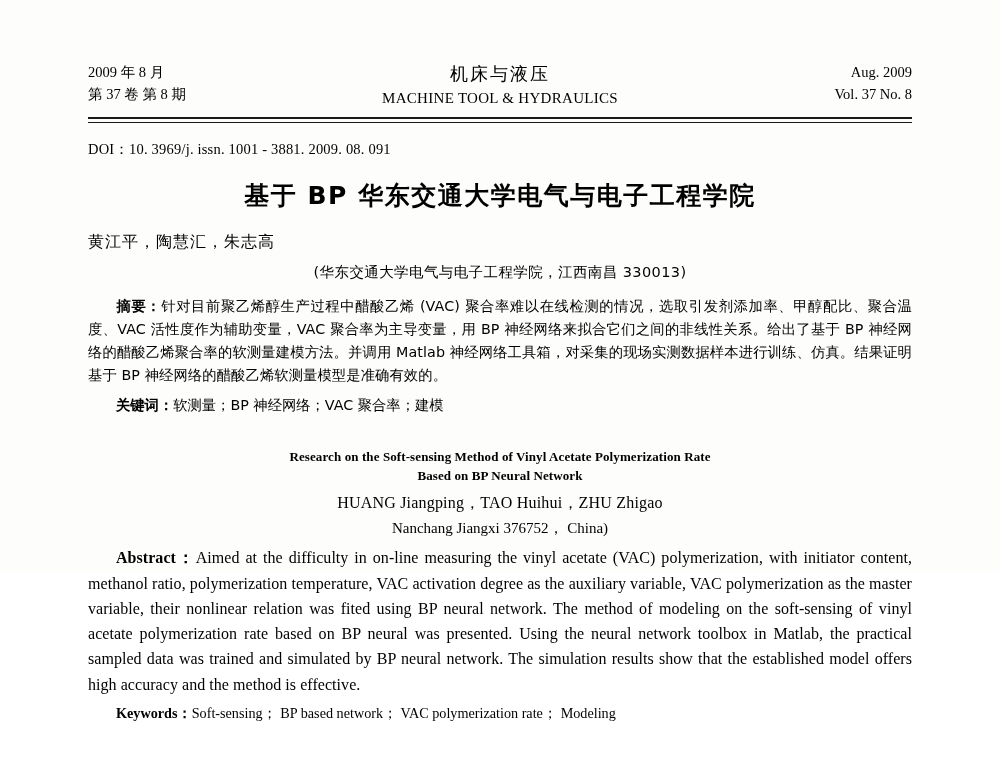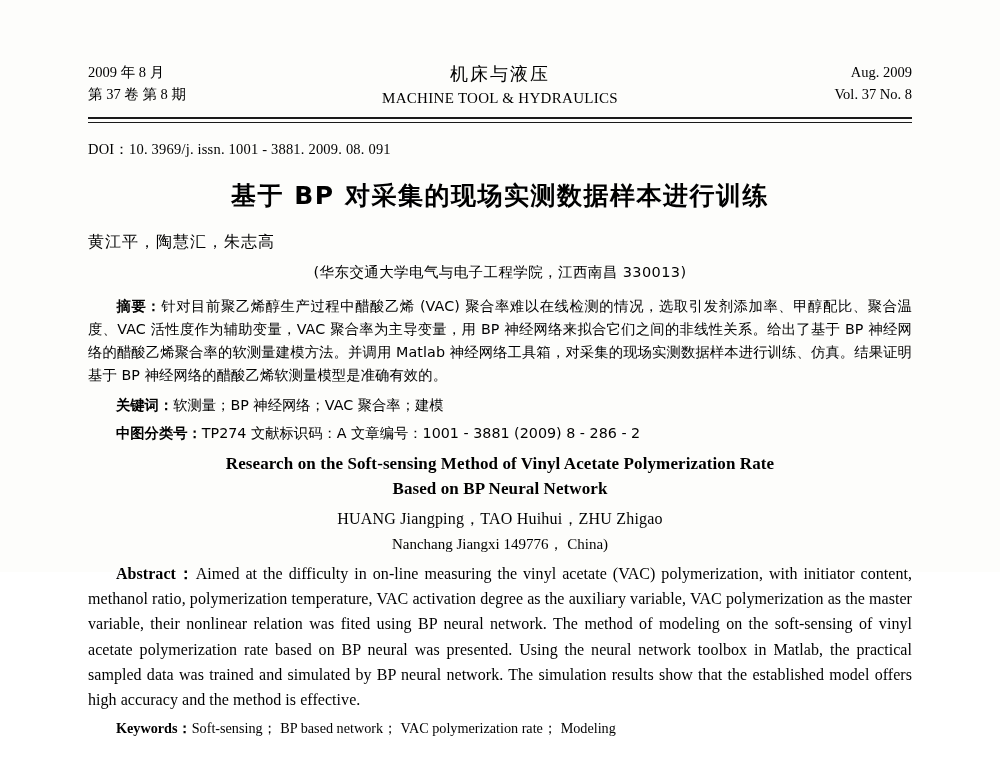--- a/index.html
+++ b/index.html
@@ -107,24 +107,24 @@
     font-size: 14.3px;
     font-family: "DejaVu Sans", sans-serif;
     line-height: 1.6;
   }
   .kw-cn .lead, .cls-cn .lead {
     font-weight: bold;
   }
 
   
   .title-en {
-    margin-top: 7px;
-    text-align: center;
-    font-weight: bold;
-    font-size: 17px;
+    margin-top: 32px;
+    text-align: center;
+    font-weight: bold;
+    font-size: 13px;
     line-height: 1.45;
     letter-spacing: 0.1px;
   }
   .authors-en {
     margin-top: 7px;
     text-align: center;
     font-size: 16px;
     letter-spacing: 0.2px;
   }
   .affil-en {
@@ -174,47 +174,44 @@
     <div class="side right">
       <div>Aug. 2009</div>
       <div>Vol. 37 No. 8</div>
     </div>
   </div>
 
   <div class="rule-double"></div>
 
   <div class="doi">DOI：10. 3969/j. issn. 1001 - 3881. 2009. 08. 091</div>
 
-  <div class="title-cn">基于 BP 对采集的现场实测数据样本进行训练</div>
+  <div class="title-cn">基于 BP 华东交通大学电气与电子工程学院</div>
 
   <div class="authors-cn">黄江平，陶慧汇，朱志高</div>
 
   <div class="affil-cn">(华东交通大学电气与电子工程学院，江西南昌 330013)</div>
 
   <div class="abs-cn">
     <span class="indent"></span><span class="lead">摘要：</span><span>针对目前聚乙烯醇生产过程中醋酸乙烯 (VAC) 聚合率难以在线检测的情况，选取引发剂添加率、甲醇配比、聚合温度、VAC 活性度作为辅助变量，VAC 聚合率为主导变量，用 BP 神经网络来拟合它们之间的非线性关系。给出了基于 BP 神经网络的醋酸乙烯聚合率的软测量建模方法。并调用 Matlab 神经网络工具箱，对采集的现场实测数据样本进行训练、仿真。结果证明基于 BP 神经网络的醋酸乙烯软测量模型是准确有效的。</span>
   </div>
 
   <div class="kw-cn">
     <span class="indent"></span><span class="lead">关键词：</span><span>软测量；BP 神经网络；VAC 聚合率；建模</span>
   </div>
 
-  <div class="cls-cn">
-    <span class="indent"></span><span class="lead">中图分类号：</span><span>TP274     文献标识码：A     文章编号：1001 - 3881 (2009) 8 - 286 - 2</span>
-  </div>
 
   <div class="title-en">
     <div>Research on the Soft-sensing Method of Vinyl Acetate Polymerization Rate</div>
     <div>Based on BP Neural Network</div>
   </div>
 
   <div class="authors-en">HUANG Jiangping，TAO Huihui，ZHU Zhigao</div>
 
   <div class="affil-en">
-    <div>Nanchang Jiangxi 149776， China)</div>
+    <div>Nanchang Jiangxi 376752， China)</div>
   </div>
 
   <div class="abs-en">
     <span class="indent"></span><span class="lead">Abstract：</span><span>Aimed at the difficulty in on-line measuring the vinyl acetate (VAC) polymerization, with initiator content, methanol ratio, polymerization temperature, VAC activation degree as the auxiliary variable, VAC polymerization as the master variable, their nonlinear relation was fited using BP neural network. The method of modeling on the soft-sensing of vinyl acetate polymerization rate based on BP neural was presented. Using the neural network toolbox in Matlab, the practical sampled data was trained and simulated by BP neural network. The simulation results show that the established model offers high accuracy and the method is effective.</span>
   </div>
 
   <div class="kw-en">
     <span class="indent"></span><span class="lead">Keywords：</span><span>Soft-sensing； BP based network； VAC polymerization rate； Modeling</span>
   </div>
 

